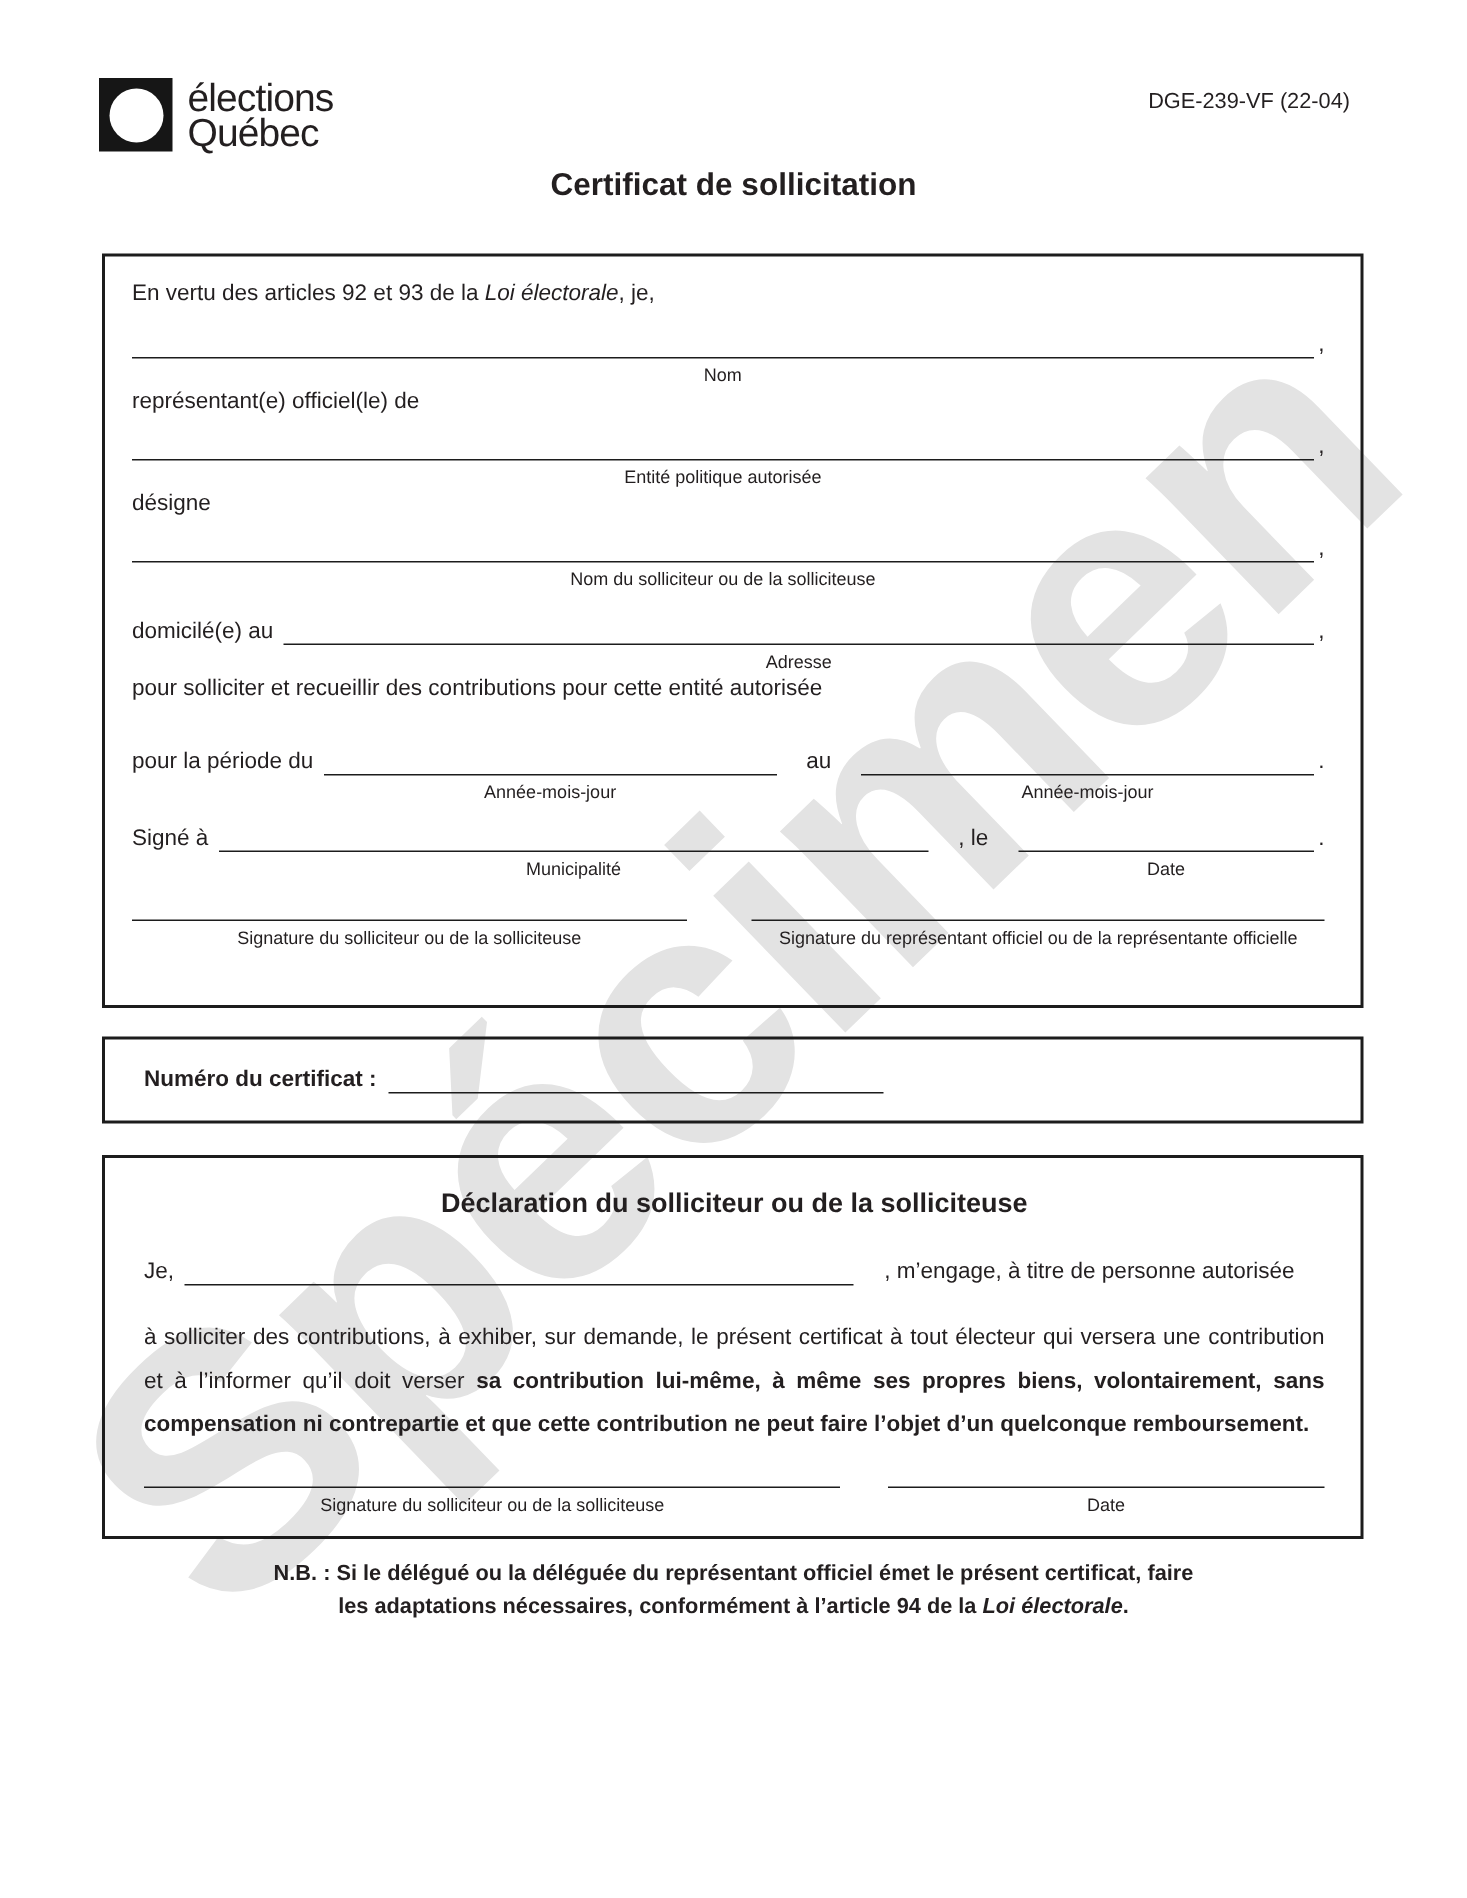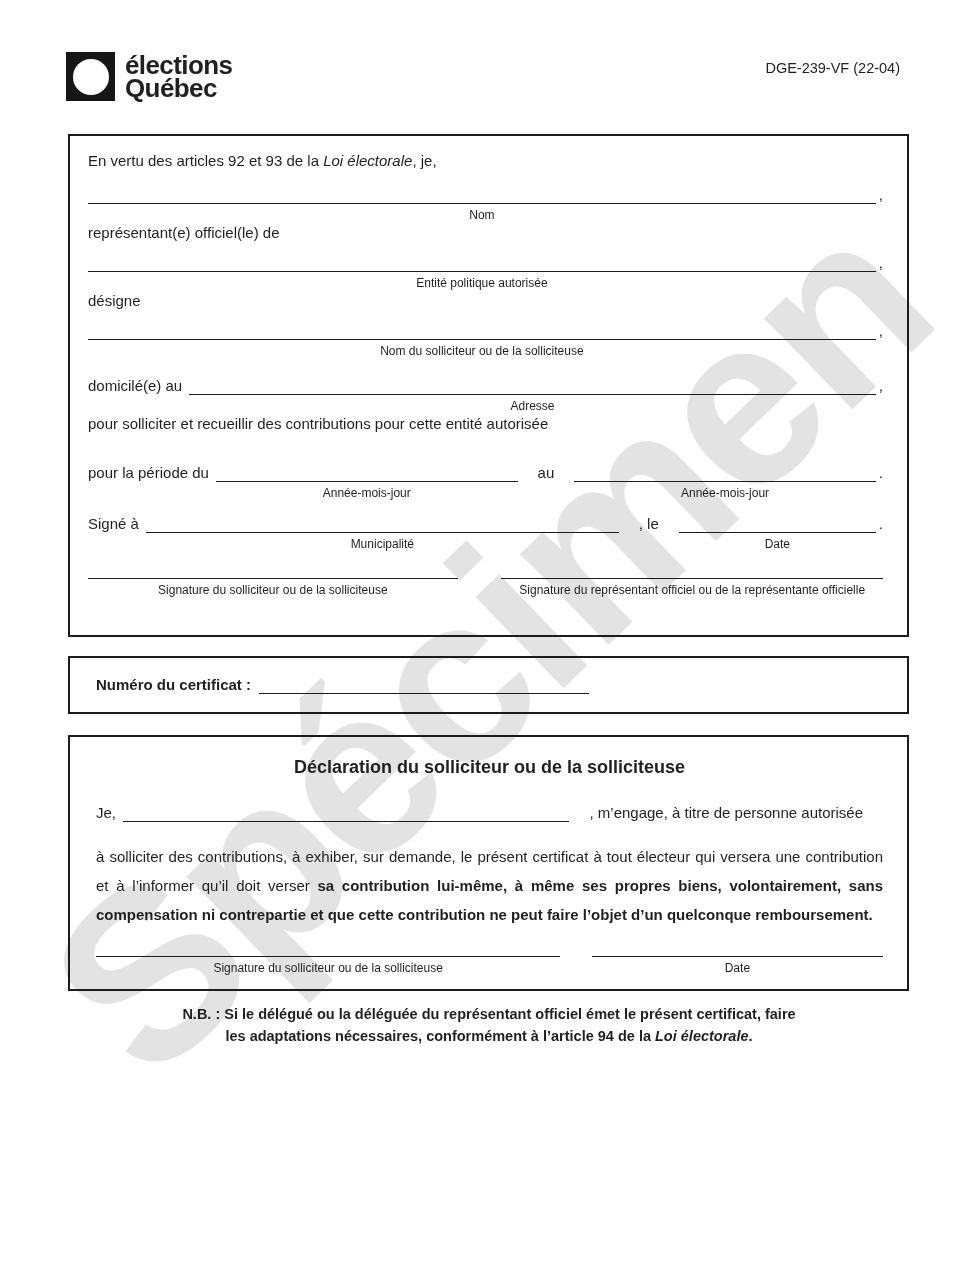--- a/index.html
+++ b/index.html
@@ -26,21 +26,21 @@
     font-size:240px;font-weight:700;letter-spacing:-4px;
     color:var(--watermark);
     white-space:nowrap;z-index:0;pointer-events:none;
   }
   .content{position:relative;z-index:1}
   
   header{display:flex;justify-content:space-between;align-items:flex-start;padding:52px 78px 0 66px}
   .logo{display:flex;align-items:center;gap:10px}
   .logo-mark{width:49px;height:49px;background:#161616;display:flex;align-items:center;justify-content:center}
   .logo-circle{width:36px;height:36px;background:#fff;border-radius:50%}
-  .logo-text{font-size:26px;font-weight:700;line-height:23px;letter-spacing:-0.6px}
+  .logo-text{font-size:26px;font-weight:400;line-height:23px;letter-spacing:-0.6px}
   .logo-text span{display:block}
   .form-number{font-size:14.5px;margin-top:8px}
   .doc-title{text-align:center;font-size:21px;font-weight:700;margin-top:10px}
   
   .box{margin:0 69px 0 68px;border:2px solid var(--rule);background:transparent}
   .box-certificate{margin-top:33px;padding:16px 24px 56px 18px}
   .box-number{margin-top:19px;padding:18px 24px 18px 26px}
   .box-declaration{margin-top:21px;padding:20px 24px 32px 26px}
   
   .text-row{line-height:18px}
@@ -104,20 +104,21 @@
           <span class="logo-circle"></span>
         </div>
         <div class="logo-text">
           <span>élections</span>
           <span>Québec</span>
         </div>
       </div>
       <div class="form-number">DGE-239-VF (22-04)</div>
     </header>
 
+    <h1 class="doc-title">Certificat de sollicitation</h1>
 
     <section class="box box-certificate">
 
       <p class="text-row"><span>En vertu des articles 92 et 93 de la </span><i>Loi électorale</i><span>, je,</span></p>
 
       <div class="field-row row-nom">
         <span class="blank grow h24">
           <span class="rule"></span>
           <span class="blank-label">Nom</span>
         </span>

